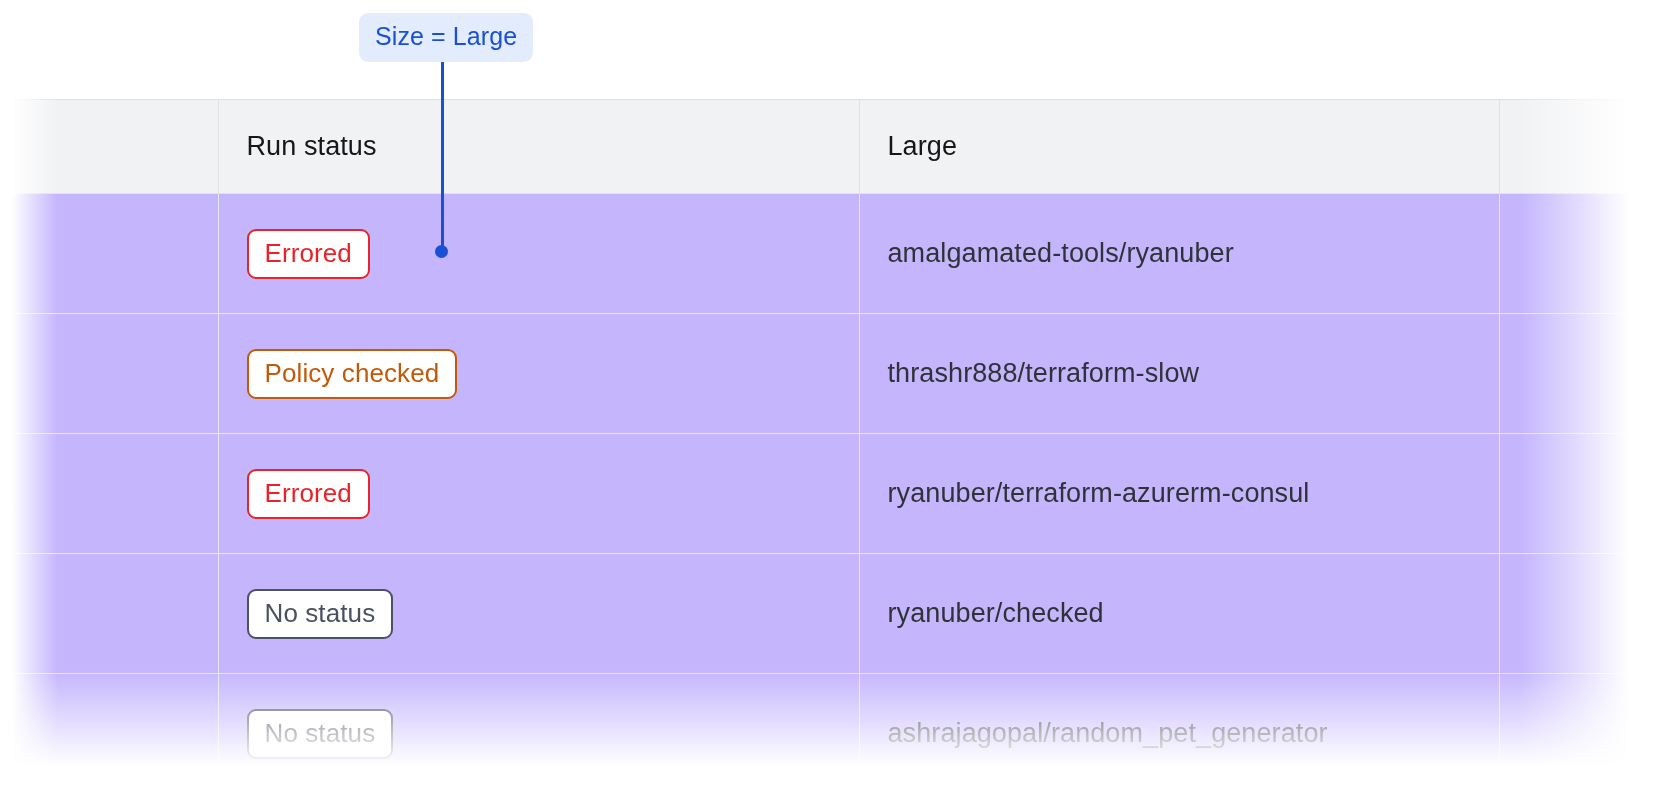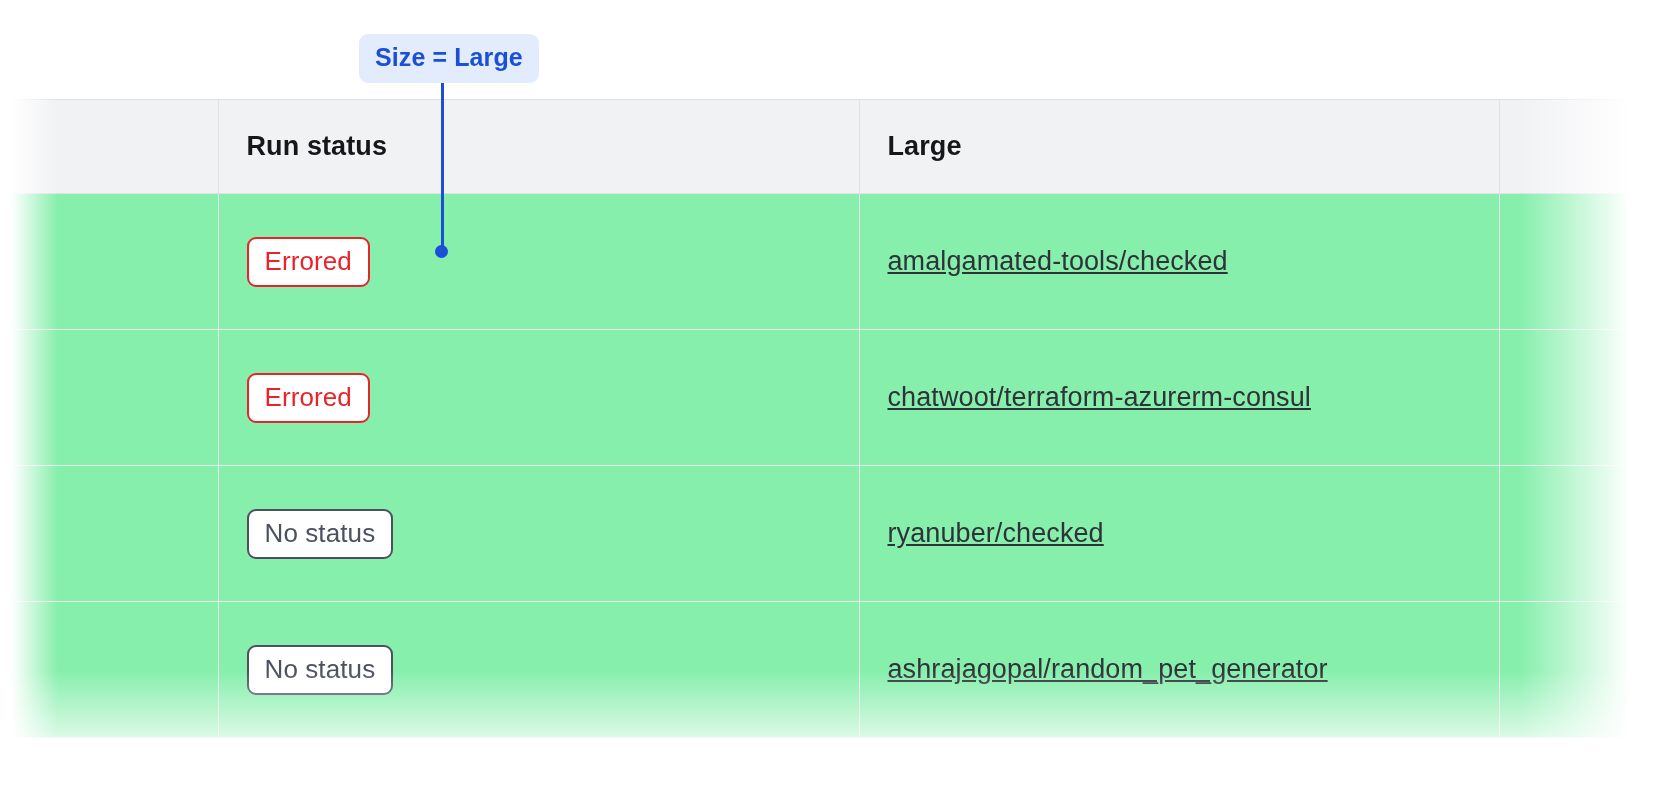--- a/index.html
+++ b/index.html
@@ -16,23 +16,22 @@
     width: 1672px;
     height: 788px;
     background: #ffffff;
     overflow: hidden;
   }
 
   
   .callout-wrap {
     position: absolute;
     left: 359px;
-    top: 34px;
+    top: 13px;
     z-index: 30;
-    font-weight: bold;
   }
   .callout-chip {
     display: inline-block;
     background: #e3ecfd;
     color: #1a4fd6;
     font-size: 25px;
     line-height: 1;
     padding: 11px 16px 13px 16px;
     border-radius: 9px;
     white-space: nowrap;
@@ -79,39 +78,38 @@
 
   thead th {
     background: #f1f2f4;
     border-top: 1.5px solid #dfe1e4;
     border-bottom: 1.5px solid #dfe1e4;
     border-right: 1.5px solid #dfe1e4;
     height: 94px;
     padding: 0 0 0 28px;
     text-align: left;
     font-size: 27px;
-    font-weight: bold;
+    font-weight: normal;
     color: #15171a;
     vertical-align: middle;
     letter-spacing: 0.1px;
   }
   thead th.first-col { border-left: none; padding: 0; }
   thead th.tail-col { border-right: none; }
 
   tbody td {
     border-bottom: 1.5px solid #e7e8ea;
     border-right: 1.5px solid #e7e8ea;
-    height: 136px;
+    height: 120px;
     padding: 0 0 0 28px;
     vertical-align: middle;
     font-size: 27px;
     color: #2f3338;
     letter-spacing: 0.1px;
-    background: #86efac;
-    text-decoration: underline;
+    background: #c4b5fd;
   }
   tbody td.first-col { padding: 0; }
   tbody td.tail-col { border-right: none; }
 
   
   .badge {
     display: inline-block;
     border: 2px solid currentColor;
     border-radius: 9px;
     padding: 9px 16px 11px 16px;
@@ -160,31 +158,39 @@
           <th class="tail-col"></th>
         </tr>
       </thead>
       <tbody>
 
         <tr>
           <td class="first-col"></td>
           <td>
             <span class="badge errored">Errored</span>
           </td>
-          <td>amalgamated-tools/checked</td>
-          <td class="tail-col"></td>
-        </tr>
-
+          <td>amalgamated-tools/ryanuber</td>
+          <td class="tail-col"></td>
+        </tr>
+
+        <tr>
+          <td class="first-col"></td>
+          <td>
+            <span class="badge policy-checked">Policy checked</span>
+          </td>
+          <td>thrashr888/terraform-slow</td>
+          <td class="tail-col"></td>
+        </tr>
 
         <tr>
           <td class="first-col"></td>
           <td>
             <span class="badge errored">Errored</span>
           </td>
-          <td>chatwoot/terraform-azurerm-consul</td>
+          <td>ryanuber/terraform-azurerm-consul</td>
           <td class="tail-col"></td>
         </tr>
 
         <tr>
           <td class="first-col"></td>
           <td>
             <span class="badge no-status">No status</span>
           </td>
           <td>ryanuber/checked</td>
           <td class="tail-col"></td>

